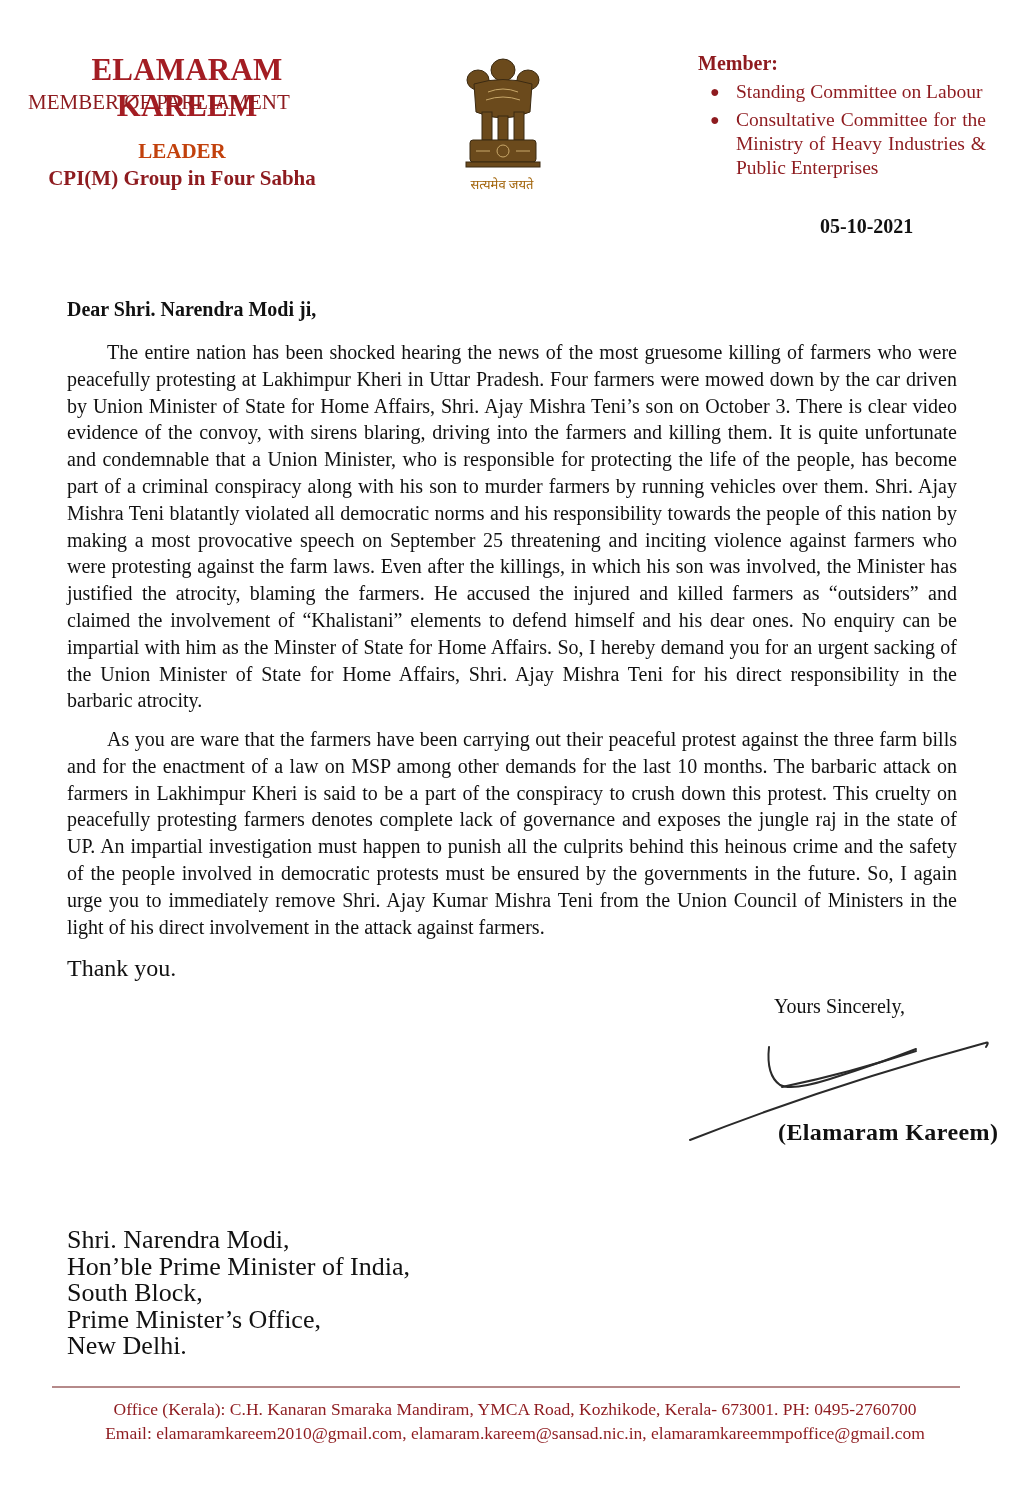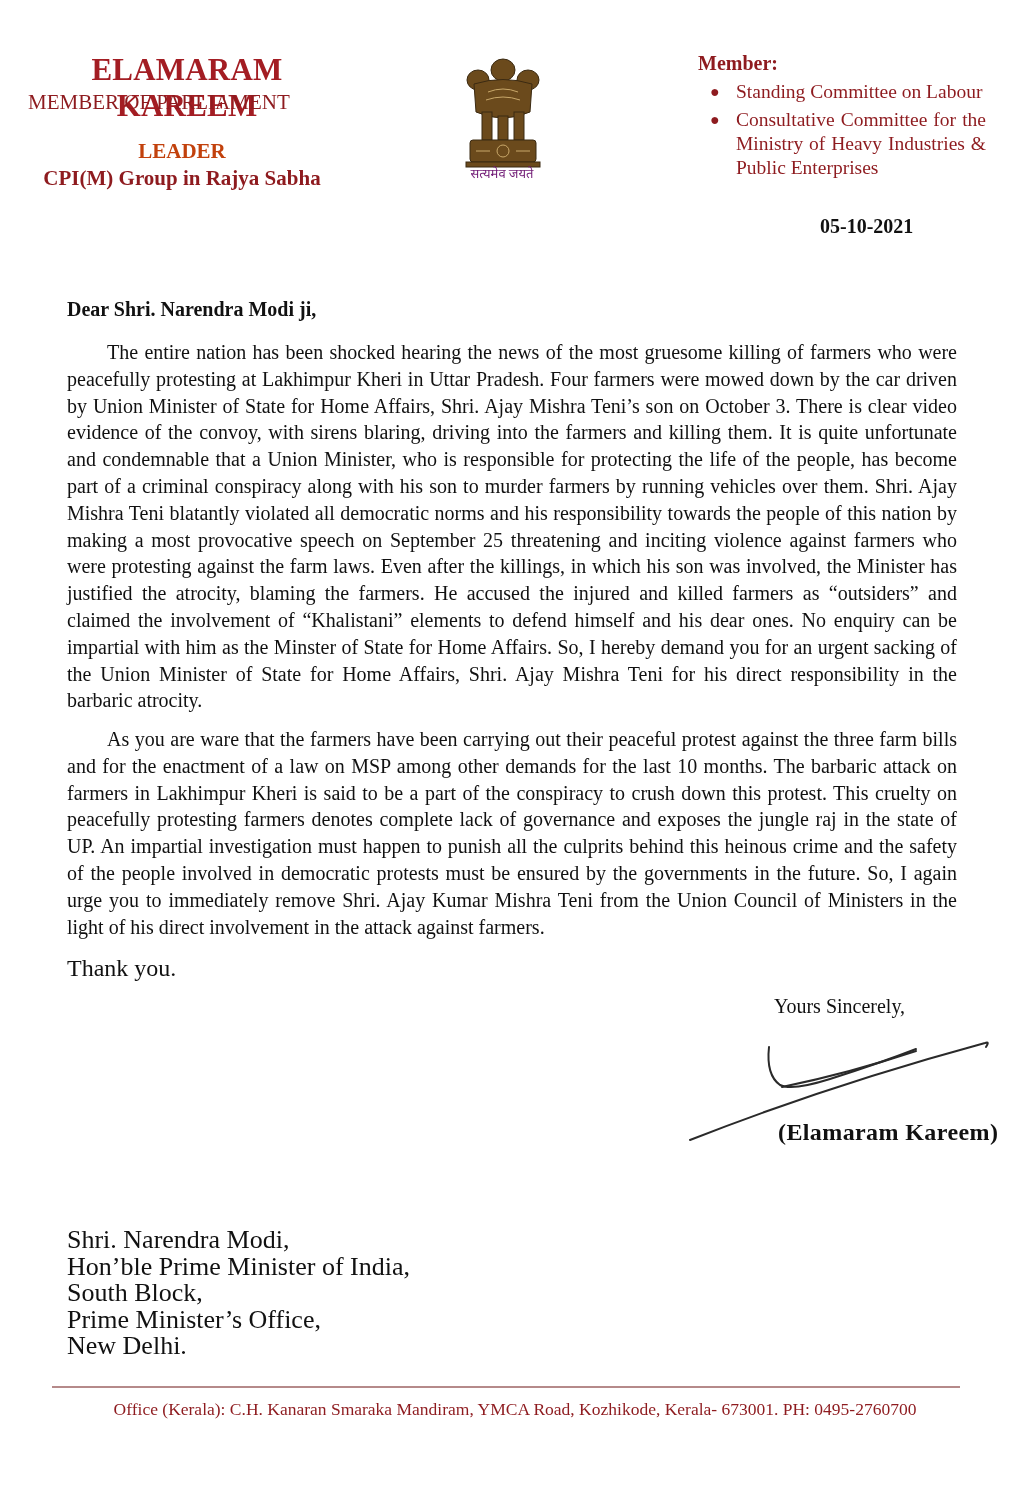--- a/index.html
+++ b/index.html
@@ -4,21 +4,21 @@
   <style>
     html, body { margin: 0; padding: 0; background: #ffffff; }
     body { width: 1028px; height: 1491px; position: relative; overflow: hidden;
            font-family: "Liberation Serif", "DejaVu Serif", serif; color: #111; }
     .abs { position: absolute; }
     .lh-name { left: 28px; top: 52px; width: 318px; text-align: center; font-size: 31px; font-weight: bold; letter-spacing: 0.2px; color: #a31d23; }
     .lh-sub  { left: 28px; top: 90px; width: 318px; text-align: left; font-size: 21px; color: #8e1b1f; }
     .lh-leader { left: 28px; top: 139px; width: 308px; text-align: center; font-size: 21px; font-weight: bold; color: #c2410c; }
     .lh-group  { left: 28px; top: 166px; width: 308px; text-align: center; font-size: 21px; font-weight: bold; color: #8e1b1f; }
     .emblem { left: 458px; top: 50px; width: 90px; height: 145px; }
-    .motto { left: 452px; top: 164px; width: 100px; text-align: center; font-size: 13px; color: #701a75; }
+    .motto { left: 452px; top: 175px; width: 100px; text-align: center; font-size: 13px; color: #a16207; }
     .member-head { left: 698px; top: 52px; font-size: 20px; font-weight: bold; color: #8e1b1f; }
     .member-list { left: 706px; top: 80px; width: 280px; margin: 0; padding: 0; list-style: none; }
     .member-list li { position: relative; padding-left: 30px; font-size: 19.5px; line-height: 24px; color: #8e1b1f; text-align: justify; margin-bottom: 4px; }
     .member-list li .bullet { position: absolute; left: 4px; top: 0; font-size: 16px; }
     .date { left: 820px; top: 215px; font-size: 20px; font-weight: bold; color: #111; }
     .salutation { left: 67px; top: 298px; font-size: 20px; font-weight: bold; }
     .body-para { left: 67px; width: 890px; font-size: 20px; line-height: 26.8px; text-align: justify; text-indent: 40px; margin: 0; }
     .p1 { top: 339px; }
     .p2 { top: 726px; }
     .thanks { left: 67px; top: 955px; font-size: 24px; }
@@ -28,21 +28,21 @@
     .addressee { left: 67px; top: 1227px; font-size: 26px; font-weight: normal; line-height: 26.5px; }
     .footer-rule { left: 52px; top: 1386px; width: 908px; height: 2px; background: #b58a8a; }
     .footer { left: 40px; top: 1398px; width: 950px; text-align: center; font-size: 17.5px; line-height: 23.5px; color: #8e1b1f; }
   </style>
 </head>
 <body>
 
 <div class="abs lh-name">ELAMARAM KAREEM</div>
 <div class="abs lh-sub">MEMBER OF PARLIAMENT</div>
 <div class="abs lh-leader">LEADER</div>
-<div class="abs lh-group">CPI(M) Group in Rajya Sabha</div>
+<div class="abs lh-group">CPI(M) Group in Four Sabha</div>
 
 <div class="abs emblem">
   <svg width="90" height="125" viewBox="0 0 90 125">
     <g fill="#6b4a1c" stroke="#3b2a12" stroke-width="1">
 
       <ellipse cx="45" cy="20" rx="12" ry="11"></ellipse>
 
       <ellipse cx="20" cy="30" rx="11" ry="10"></ellipse>
       <ellipse cx="70" cy="30" rx="11" ry="10"></ellipse>
 
@@ -100,13 +100,14 @@
   <div>Shri. Narendra Modi,</div>
   <div>Hon’ble Prime Minister of India,</div>
   <div>South Block,</div>
   <div>Prime Minister’s Office,</div>
   <div>New Delhi.</div>
 </div>
 
 <div class="abs footer-rule"></div>
 <div class="abs footer">
   <div>Office (Kerala): C.H. Kanaran Smaraka Mandiram, YMCA Road, Kozhikode, Kerala- 673001. PH: 0495-2760700</div>
+  <div>Email: elamaramkareem2010@gmail.com, elamaram.kareem@sansad.nic.in, elamaramkareemmpoffice@gmail.com</div>
 </div>
 
 </body></html>

